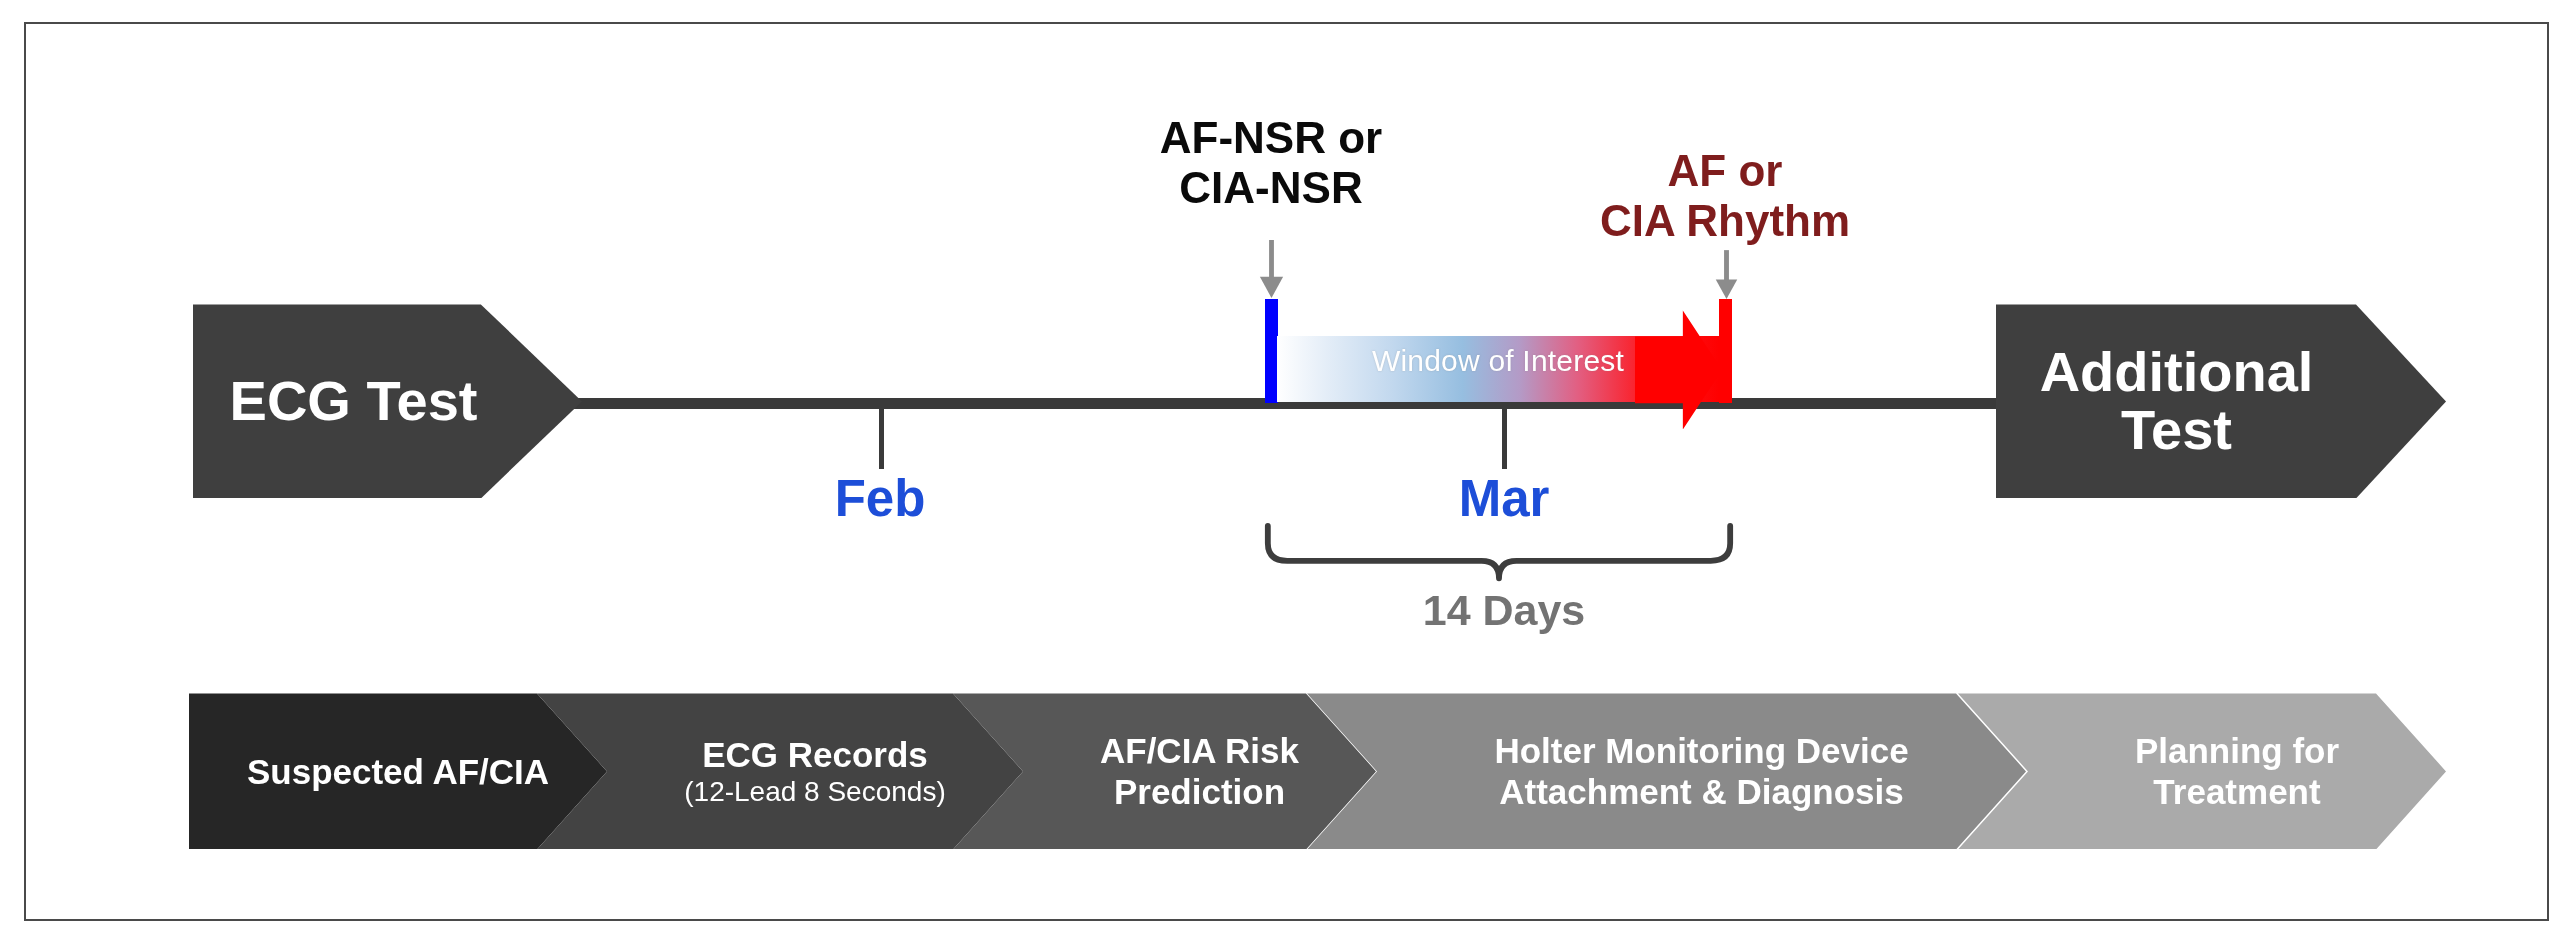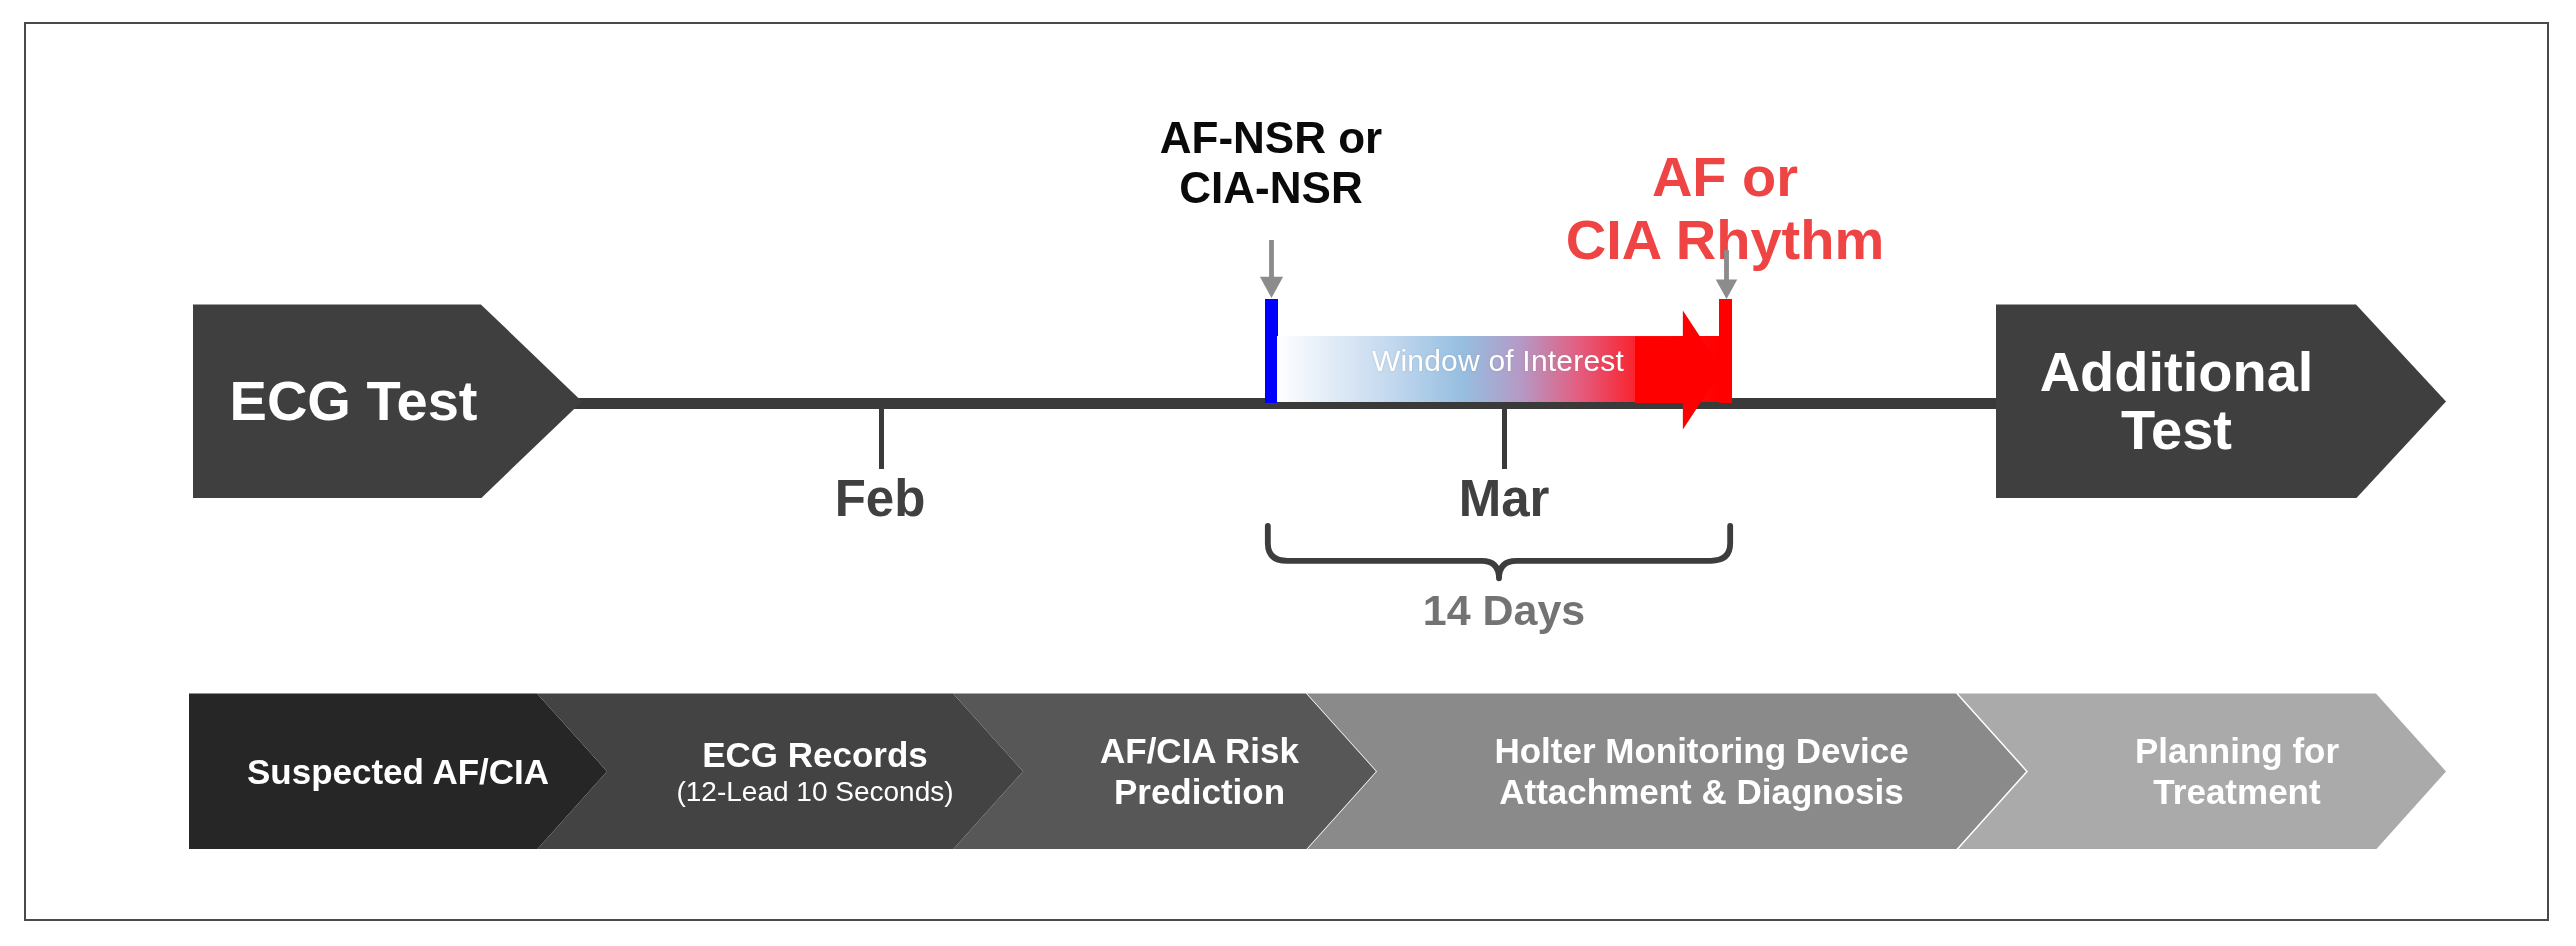--- a/index.html
+++ b/index.html
@@ -80,21 +80,21 @@
   
   .tick-line {
     position: absolute;
     width: 4.9px;
     background: #3a3a3a;
   }
   .tick-label {
     position: absolute;
     font-size: 51px;
     font-weight: bold;
-    color: #404040;
+    color: #1d4ed8;
     transform: translateX(-50%);
     white-space: nowrap;
   }
 
   
   .event-bar {
     position: absolute;
     width: 12.6px;
   }
   #bar-start { left: 1239px; top: 275px; height: 104px; background: #0000ff; }
@@ -110,22 +110,22 @@
   }
   #caption-start {
     left: 1245px;
     top: 89px;
     font-size: 44px;
     color: #0a0a0a;
   }
   #caption-end {
     left: 1699px;
     top: 122px;
-    font-size: 56px;
-    color: #ef4444;
+    font-size: 44px;
+    color: #7f1d1d;
   }
 
   .event-pointer { position: absolute; }
 
   
   #window-band {
     position: absolute;
     left: 1251px;
     top: 312px;
     width: 442px;
@@ -288,21 +288,21 @@
     <div id="process-bar">
 
       <div class="chevron" style="left:0px; width:418px; background:#262626; padding-left:0px;
                   clip-path: polygon(0 0, calc(100% - 70px) 0, 100% 50%, calc(100% - 70px) 100%, 0 100%);">
         <span class="chev-line1">Suspected AF/CIA</span>
       </div>
 
       <div class="chevron" style="left:348px; width:486px; background:#434343; padding-left:70px;
                   clip-path: polygon(0 0, calc(100% - 70px) 0, 100% 50%, calc(100% - 70px) 100%, 0 100%, 70px 50%);">
         <span class="chev-line1">ECG Records</span>
-        <span class="chev-sub">(12-Lead 10 Seconds)</span>
+        <span class="chev-sub">(12-Lead 8 Seconds)</span>
       </div>
 
       <div class="chevron" style="left:1118px; width:719px; background:#8a8a8a; padding-left:70px;
                   clip-path: polygon(0 0, calc(100% - 70px) 0, 100% 50%, calc(100% - 70px) 100%, 0 100%, 70px 50%);">
         <span class="chev-line1">Holter Monitoring Device</span>
         <span class="chev-line1">Attachment &amp; Diagnosis</span>
       </div>
 
       <div class="chevron" style="left:764px; width:423px; background:#575757; padding-left:70px;
                   clip-path: polygon(0 0, calc(100% - 70px) 0, 100% 50%, calc(100% - 70px) 100%, 0 100%, 70px 50%);">

